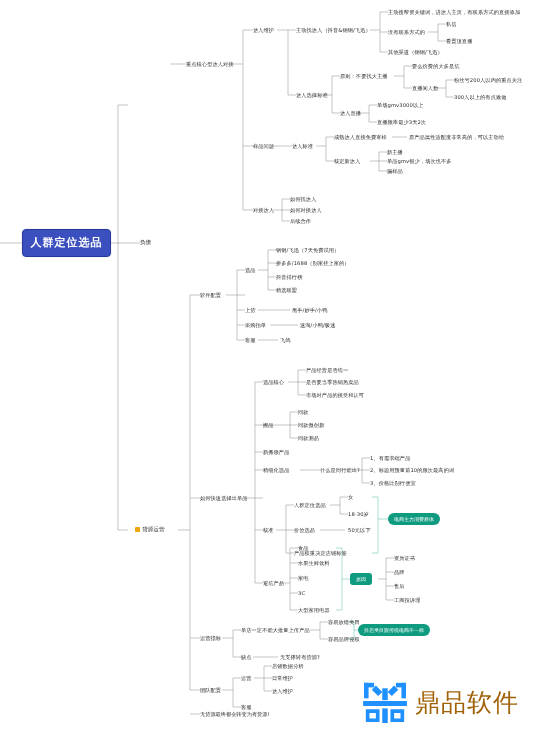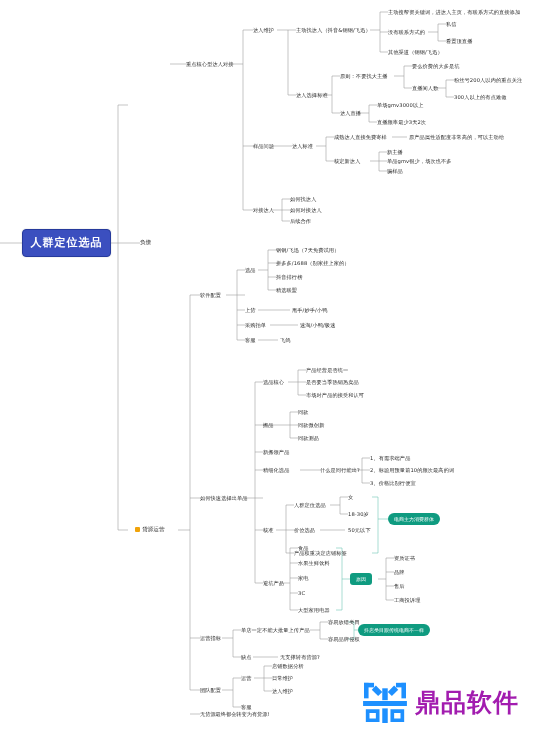--- a/index.html
+++ b/index.html
@@ -66,21 +66,21 @@
     vertical-align:-1px;
   }
   .logo{
     position:absolute;
     left:362px;top:678px;
     width:168px;height:48px;
     display:flex;align-items:center;gap:7px;
   }
   .logo-mark{width:46px;height:42px;flex:0 0 auto;}
   .logo-text{
-    font-size:25px;font-weight:bold;color:#a21caf;
+    font-size:25px;font-weight:normal;color:#a16207;
     letter-spacing:1px;font-family:"DejaVu Sans","Liberation Sans",sans-serif;
   }
   .bottom-note{position:absolute;font-size:5.2px;color:#2b2b2b;white-space:pre;transform:translateY(-50%);}
 </style>
 </head>
 <body>
 
 <div id="canvas">
 
   <svg class="lines" viewBox="0 0 533 729">

